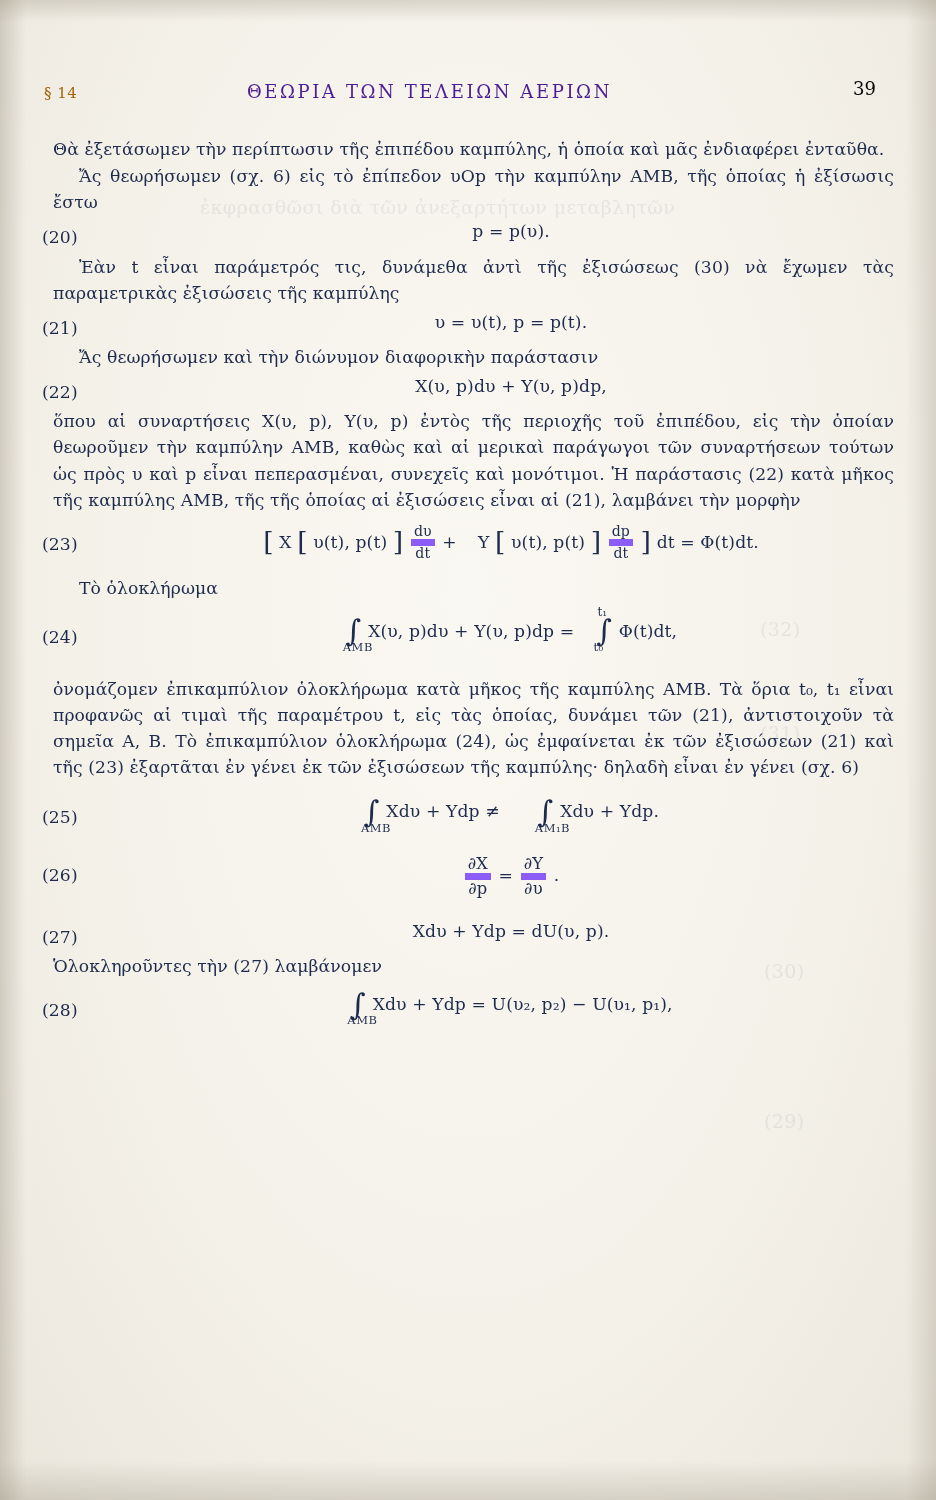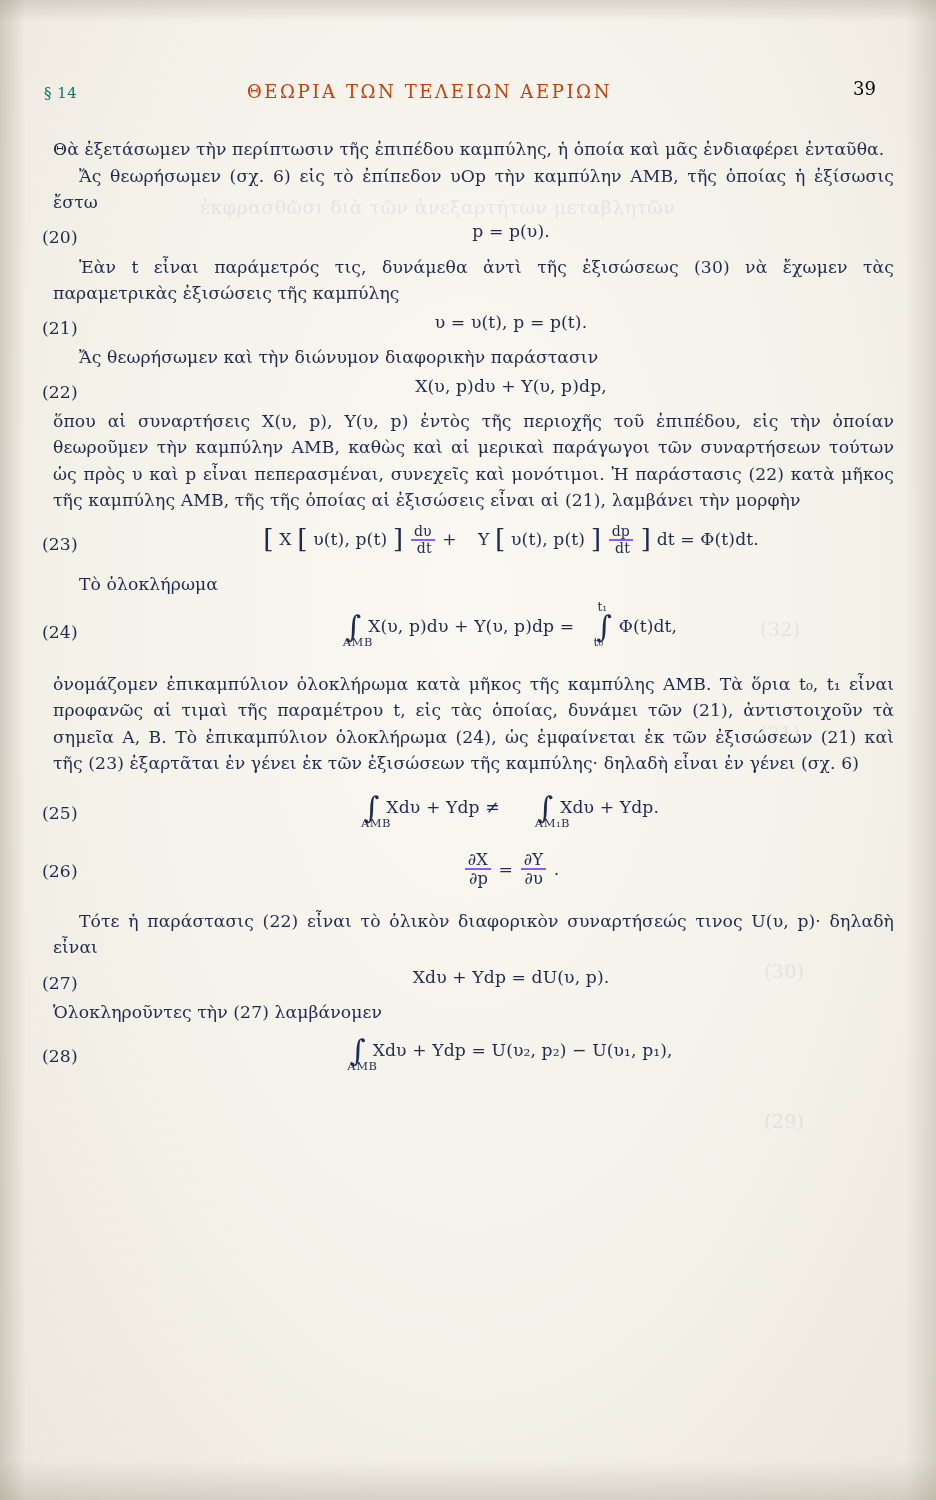--- a/index.html
+++ b/index.html
@@ -33,28 +33,28 @@
   
   .header {
     position: relative;
     height: 36px;
   }
   .header .sec {
     position: absolute;
     left: 2px; top: 6px;
     font-size: 15px;
     letter-spacing: 0.5px;
-    color: #0f766e;
+    color: #a16207;
   }
   .header .title {
     position: absolute;
     left: 205px; top: 3px;
     font-size: 18px;
     letter-spacing: 2.6px;
-    color: #c2410c;
+    color: #4c1d95;
   }
   .header .pageno {
     position: absolute;
     right: 18px; top: 0px;
     font-size: 18px;
     color: #000000;
   }
   
   .body {
     margin-top: 22px;
@@ -78,29 +78,29 @@
     padding-top: 6px;
   }
   .eq-row .expr {
     flex: 1;
     text-align: center;
   }
   
   .frac {
     display: inline-block;
     vertical-align: middle;
-    text-align: right;
+    text-align: center;
     font-size: 0.82em;
     line-height: 1.05;
     margin: 0 2px;
     position: relative;
     top: -1px;
   }
   .frac .n { display: block; padding: 0 3px; }
-  .frac .d { display: block; padding: 0 3px; border-top: 2px solid #8b5cf6; }
+  .frac .d { display: block; padding: 0 3px; border-top: 7px solid #8b5cf6; }
   
   .intg {
     display: inline-block;
     position: relative;
     font-size: 30px;
     line-height: 0.8;
     vertical-align: middle;
     padding: 0 1px;
     top: -2px;
   }
@@ -284,21 +284,20 @@
           </span>
           <span>=</span>
           <span class="frac" style="font-size:0.95em;">
             <span class="n">∂Υ</span>
             <span class="d">∂υ</span>
           </span>
           <span>.</span>
         </span>
       </div>
 
-      <p class="ind" style="margin-top:12px;">Τότε ἡ παράστασις (22) εἶναι τὸ ὁλικὸν διαφορικὸν συναρτήσεώς τινος U(υ, p)· δηλαδὴ εἶναι</p>
 
       <div class="eq-row">
         <span class="num">(27)</span>
         <span class="expr">Χdυ + Υdp = dU(υ, p).</span>
       </div>
 
       <p>Ὁλοκληροῦντες τὴν (27) λαμβάνομεν</p>
 
       <div class="eq-row" style="margin-top:12px;">
         <span class="num">(28)</span>

